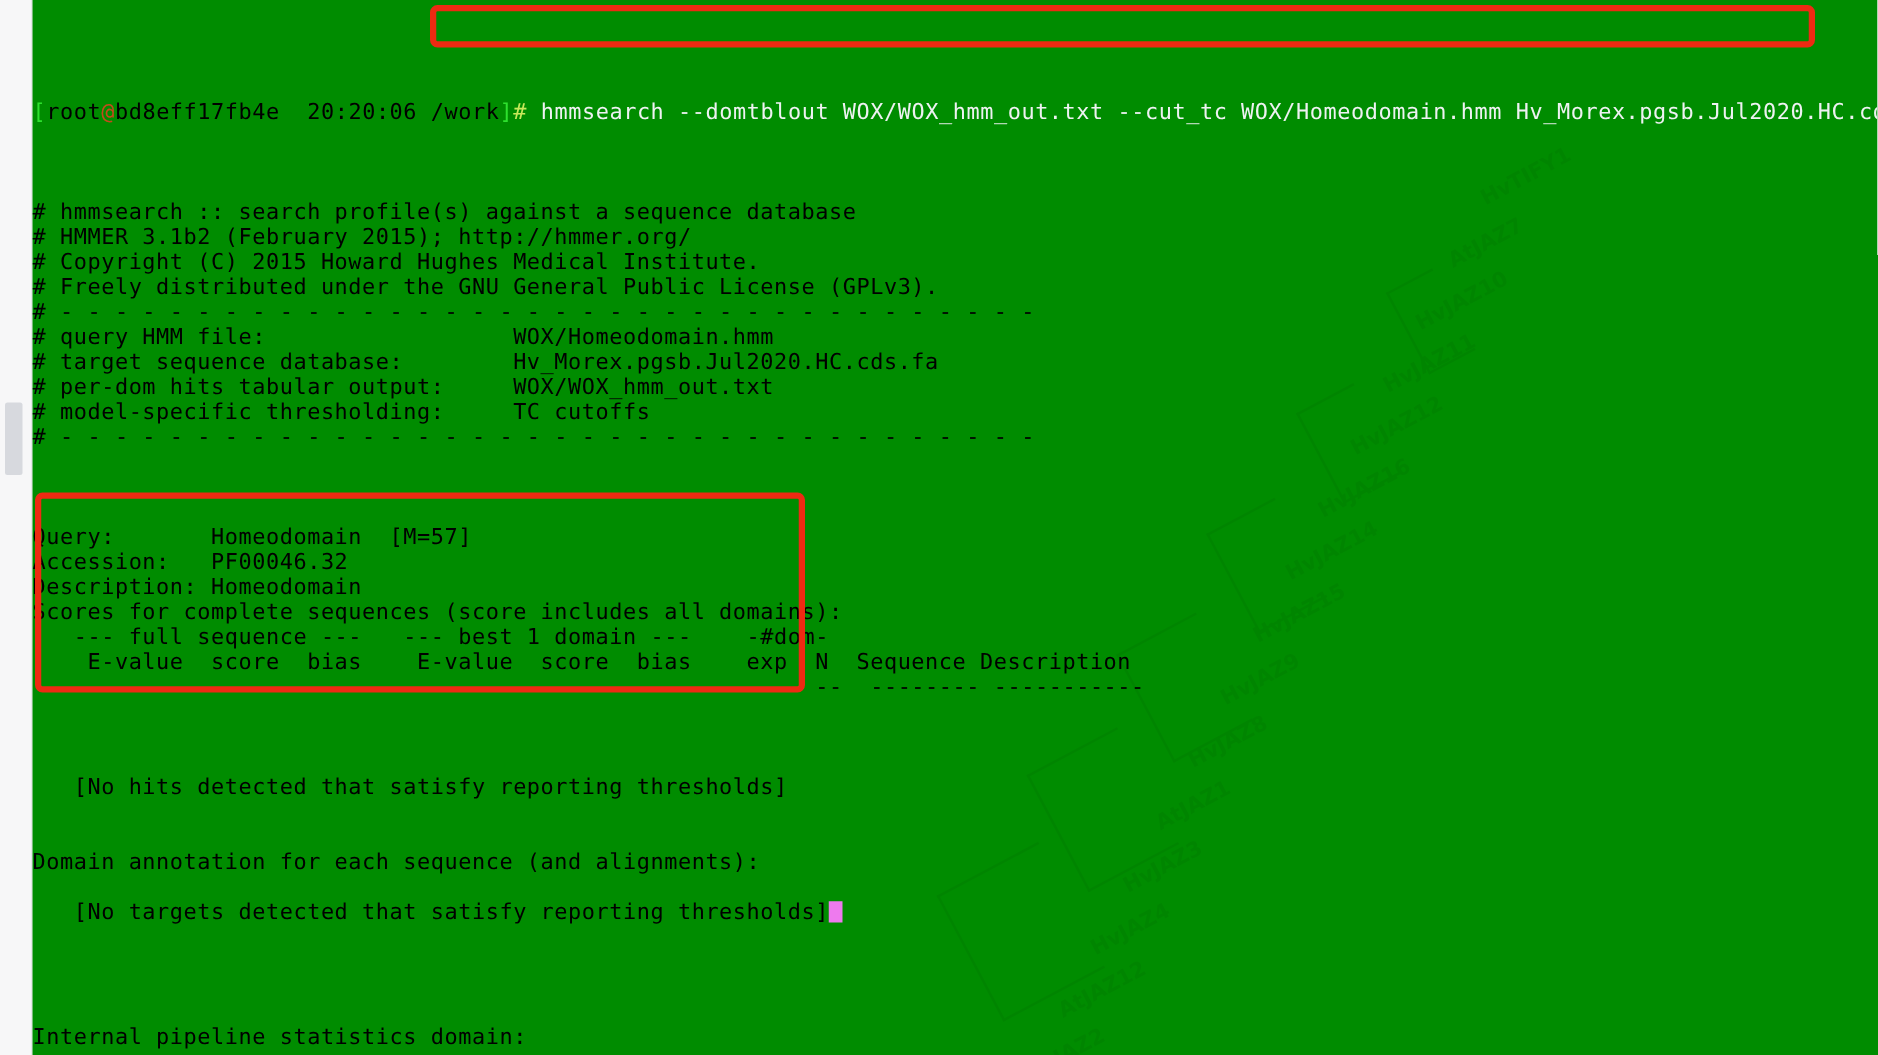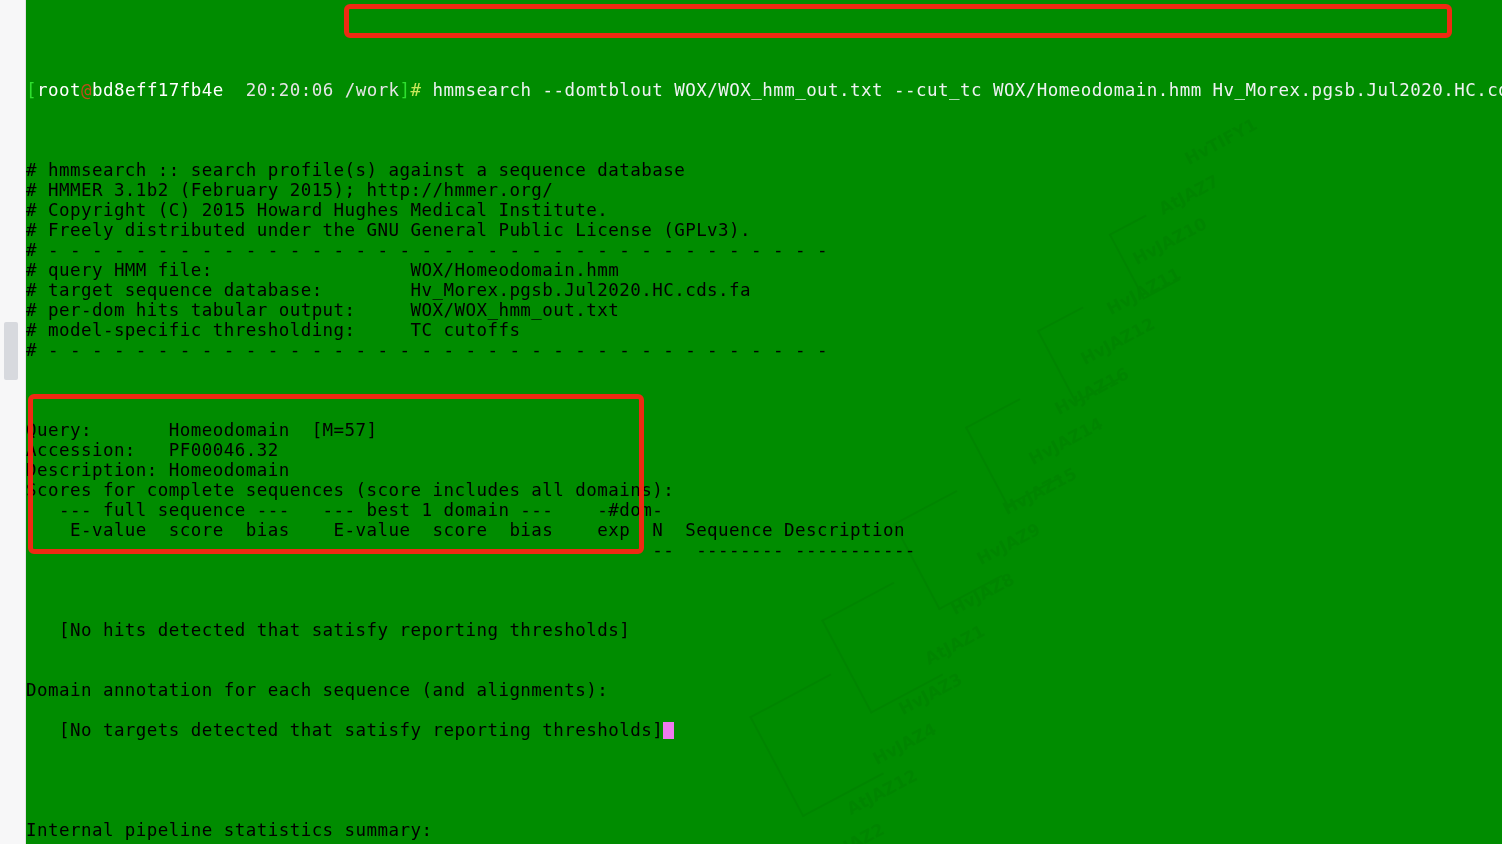--- a/index.html
+++ b/index.html
@@ -95,23 +95,23 @@
     white-space: pre;
   }
   .line {
     height: 20px;
     padding-left: 0;
     white-space: pre;
   }
 
   
   .c-green   { color: #2ee02e; }
-  .c-magenta { color: #ffffff; }
+  .c-magenta { color: #000000; }
   .c-orange  { color: #c34b1c; }
-  .c-red     { color: #e5e5e5; }
+  .c-red     { color: #000000; }
   .c-yellow  { color: #c8e85a; }
   .c-white   { color: #eef2f2; }
   .c-dim     { color: #000000; }
 
   .cursor-block {
     display: inline-block;
     width: 11px;
     height: 17px;
     background: #ee7aee;
     vertical-align: -3px;
@@ -164,21 +164,21 @@
       </div>
 
     <div id="screen">
 
       
       <div class="line"><span class="c-green">[</span><span class="c-magenta">root</span><span class="c-orange">@</span><span class="c-magenta">bd8eff17fb4e</span><span class="c-white">  </span><span class="c-red">20:20:06</span><span class="c-white"> </span><span class="c-red">/work</span><span class="c-green">]</span><span class="c-yellow">#</span><span class="c-white"> </span><span class="c-white">hmmsearch --domtblout WOX/WOX_hmm_out.txt --cut_tc WOX/Homeodomain.hmm Hv_Morex.pgsb.Jul2020.HC.cds.fa</span></div>
 
       <div id="header-lines"><div class="line c-dim"># hmmsearch :: search profile(s) against a sequence database</div><div class="line c-dim"># HMMER 3.1b2 (February 2015); http://hmmer.org/</div><div class="line c-dim"># Copyright (C) 2015 Howard Hughes Medical Institute.</div><div class="line c-dim"># Freely distributed under the GNU General Public License (GPLv3).</div><div class="line c-dim"># - - - - - - - - - - - - - - - - - - - - - - - - - - - - - - - - - - - -</div><div class="line c-dim"># query HMM file:                  WOX/Homeodomain.hmm</div><div class="line c-dim"># target sequence database:        Hv_Morex.pgsb.Jul2020.HC.cds.fa</div><div class="line c-dim"># per-dom hits tabular output:     WOX/WOX_hmm_out.txt</div><div class="line c-dim"># model-specific thresholding:     TC cutoffs</div><div class="line c-dim"># - - - - - - - - - - - - - - - - - - - - - - - - - - - - - - - - - - - -</div><div class="line c-dim">&nbsp;</div></div>
       <div id="query-lines"><div class="line c-dim">Query:       Homeodomain  [M=57]</div><div class="line c-dim">Accession:   PF00046.32</div><div class="line c-dim">Description: Homeodomain</div><div class="line c-dim">Scores for complete sequences (score includes all domains):</div><div class="line c-dim">   --- full sequence ---   --- best 1 domain ---    -#dom-</div><div class="line c-dim">    E-value  score  bias    E-value  score  bias    exp  N  Sequence Description</div><div class="line c-dim">    -------  ------ -----    ------- ------ -----   ---- --  -------- -----------</div></div>
       <div id="nohits-lines"><div class="line c-dim">&nbsp;</div><div class="line c-dim">   [No hits detected that satisfy reporting thresholds]</div><div class="line c-dim">&nbsp;</div><div class="line c-dim">&nbsp;</div><div class="line c-dim">Domain annotation for each sequence (and alignments):</div><div class="line c-dim">&nbsp;</div><div class="line c-dim">   [No targets detected that satisfy reporting thresholds]<span class="cursor-block"></span></div></div>
-      <div id="stats-lines"><div class="line c-dim">&nbsp;</div><div class="line c-dim">&nbsp;</div><div class="line c-dim">Internal pipeline statistics summary:</div><div class="line c-dim">-------------------------------------</div></div>
+      <div id="stats-lines"><div class="line c-dim">&nbsp;</div><div class="line c-dim">&nbsp;</div><div class="line c-dim">Internal pipeline statistics domain:</div><div class="line c-dim">-------------------------------------</div></div>
 
     </div>
 
     <div class="annot-box" id="annot-0" title="hmmsearch command" style="left: 318px; top: 4px; width: 1108px; height: 34px;"></div>
     <div class="annot-box" id="annot-1" title="no hits / no targets detected" style="left: 2px; top: 394px; width: 616px; height: 160px;"></div>
 
   </div>
 </div>
 
 </body></html>

